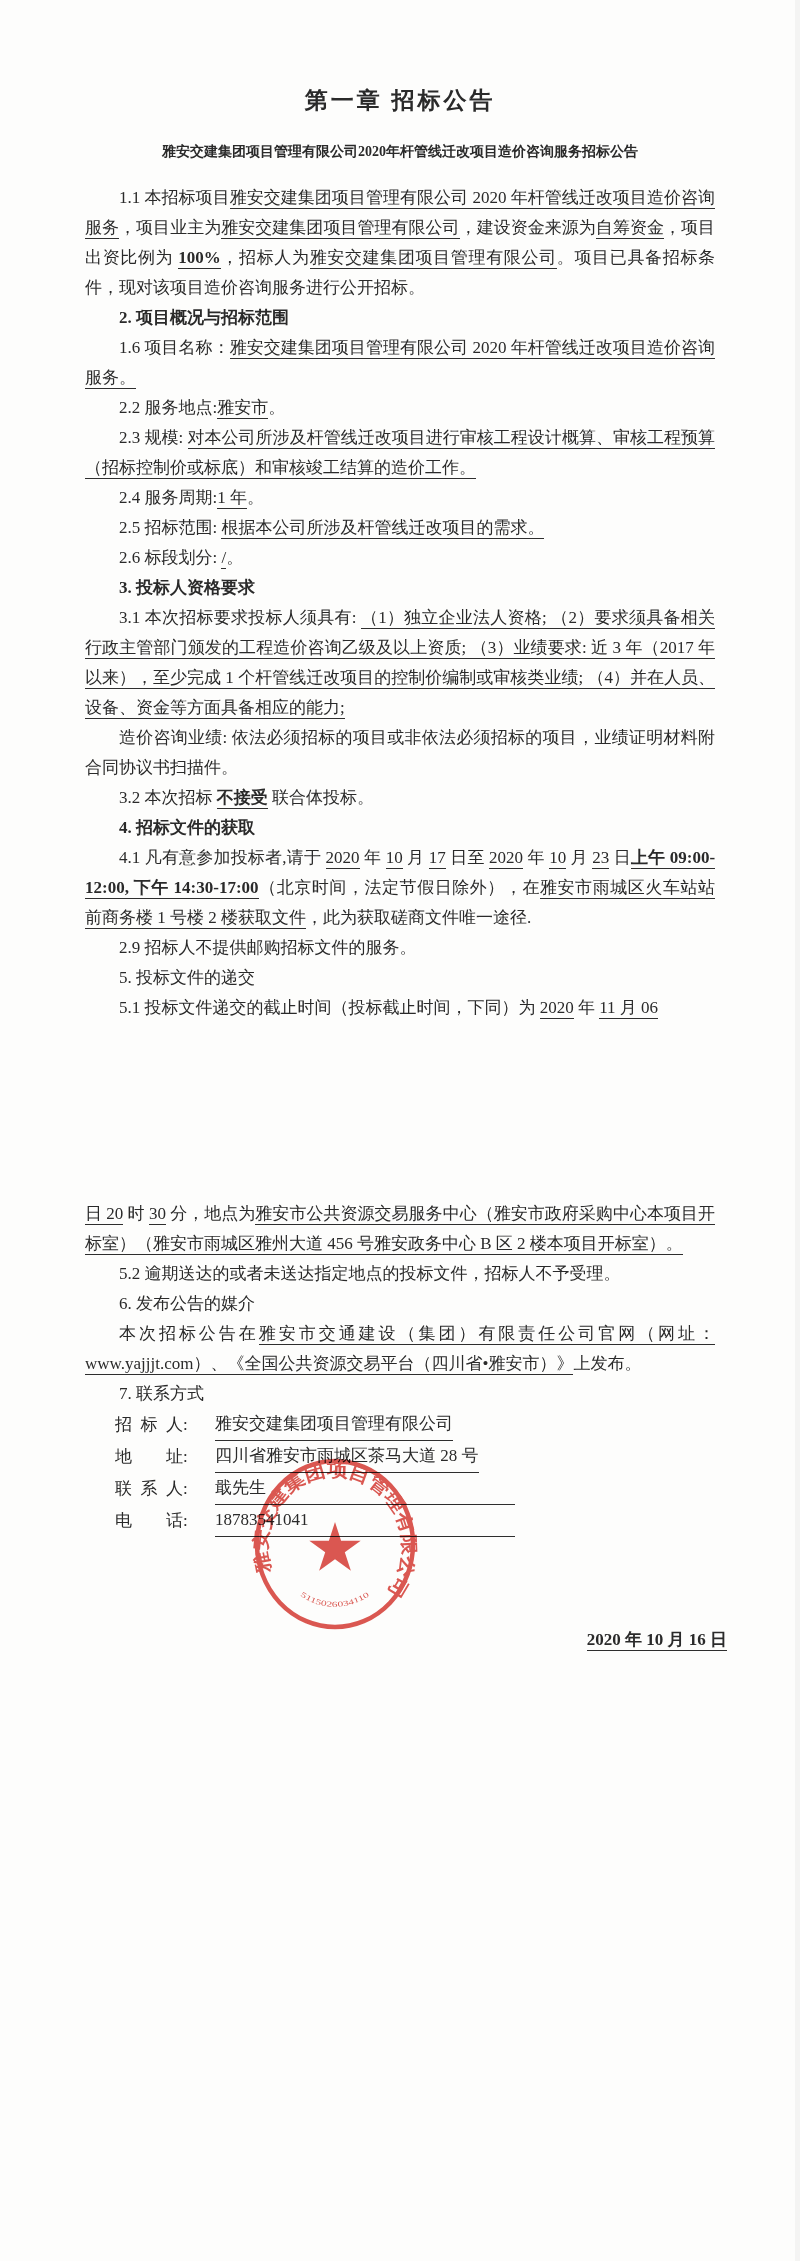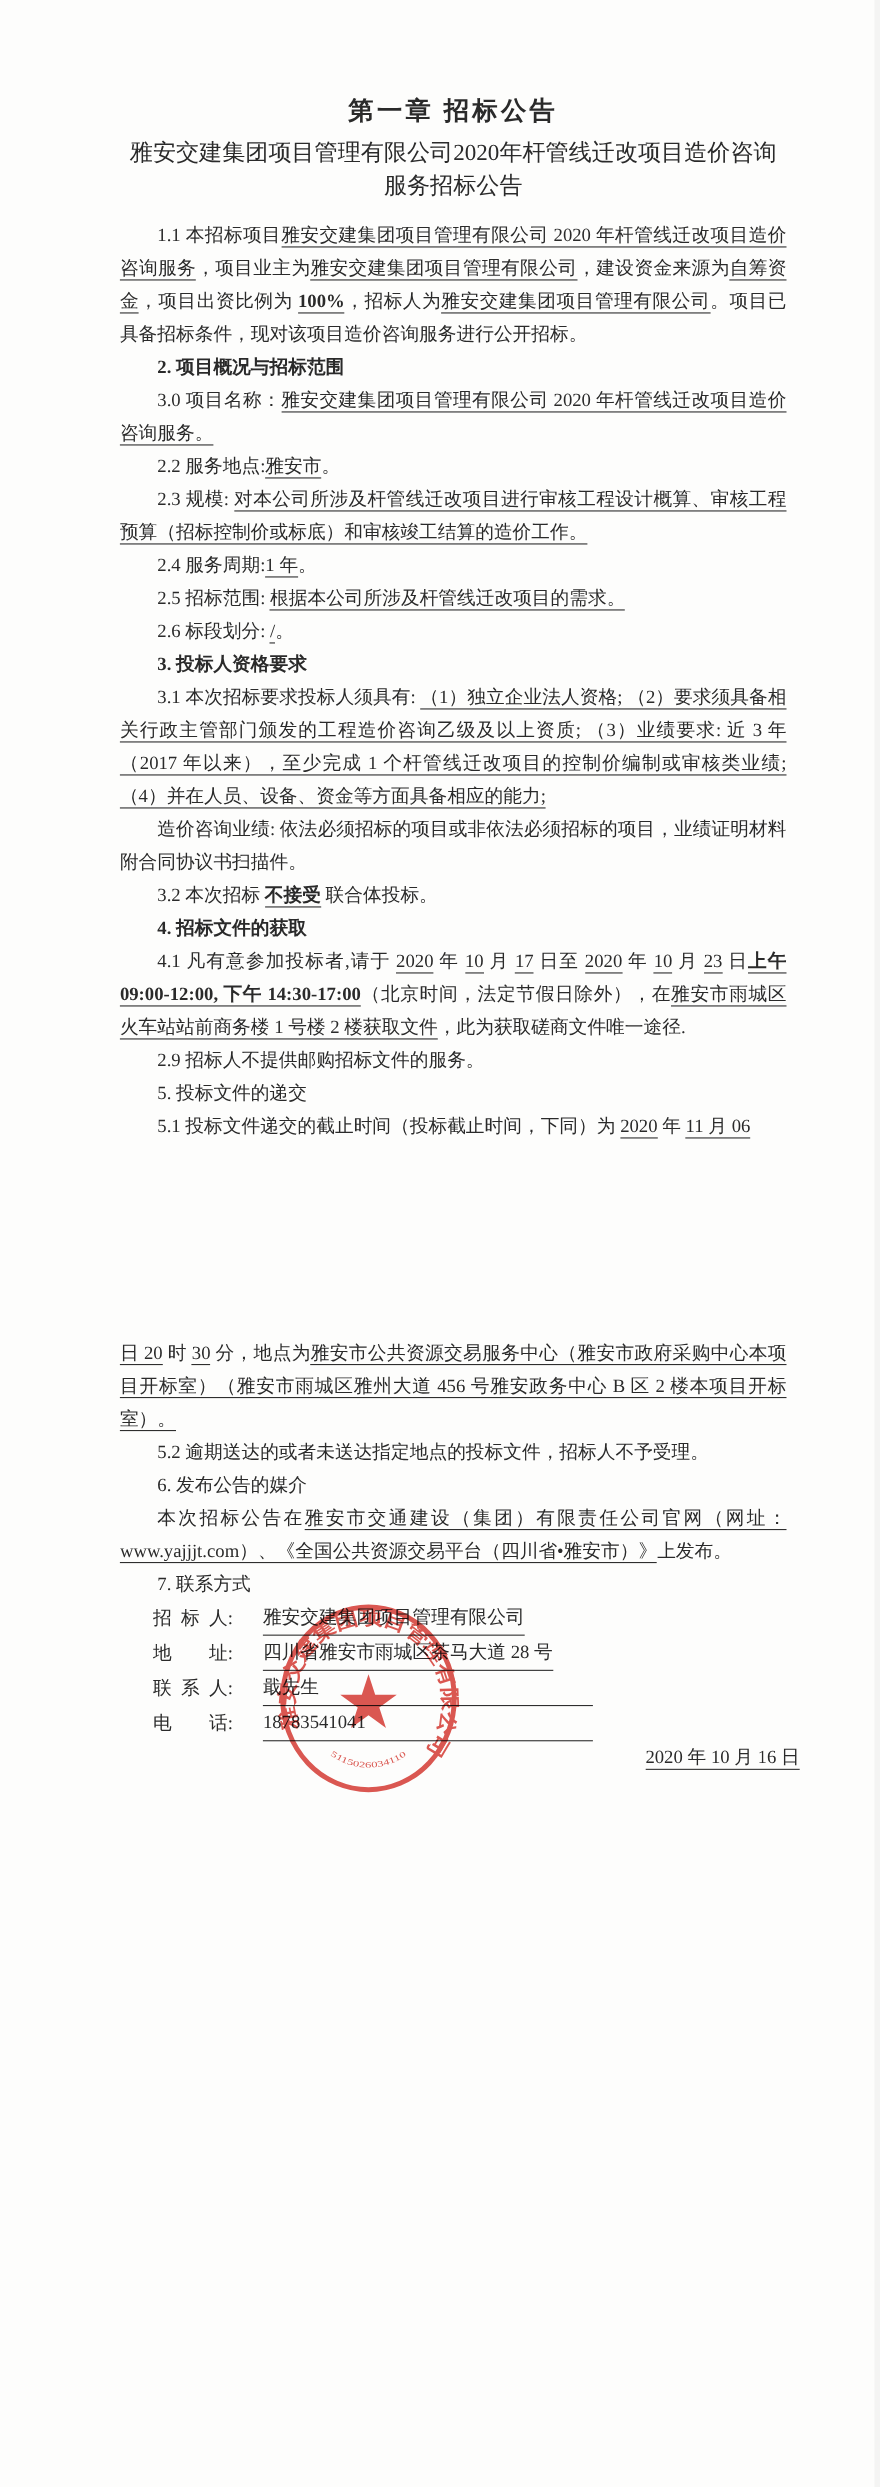--- a/index.html
+++ b/index.html
@@ -4,63 +4,63 @@
 <style>
   html,body{margin:0;padding:0;background:#ffffff;}
   .page{
     position:relative;width:800px;height:2261px;margin:0 auto;
     background:#fdfdfc;color:#2a2a2a;overflow:hidden;
     font-family:"Liberation Serif","DejaVu Serif",serif;
     font-size:17px;line-height:30px;
   }
   .scan-edge{position:absolute;right:0;top:0;width:5px;height:100%;
     background:rgba(130,130,130,.07);}
-  .doc{padding:84px 85px 0 109px;text-align:justify;}
+  .doc{padding:84px 85px 0 85px;text-align:justify;}
   .title{
     text-align:center;font-size:23px;font-weight:bold;line-height:34px;
     letter-spacing:3px;text-indent:0;
   }
   .subtitle{
-    text-align:center;font-size:21px;font-weight:normal;line-height:30px;
-    margin-top:5px;margin-bottom:16px;text-indent:0;
+    text-align:center;font-size:14px;font-weight:bold;line-height:30px;
+    margin-top:19px;margin-bottom:16px;text-indent:0;
   }
   .h{font-weight:bold;text-indent:2em;line-height:30px;}
   .h.plain{font-weight:normal;}
   p.para{margin:0;text-indent:2em;}
   p.para.noindent{text-indent:0;}
   p.para.oneline{white-space:nowrap;}
   .u{border-bottom:1px solid #2e2e2e;padding-bottom:1px;}
   .b{font-weight:bold;font-family:Liberation Serif, serif;}
   .page-gap{height:176px;}
   .contacts{margin-left:30px;}
   .crow{display:flex;align-items:center;line-height:30px;}
   .clabel{flex:none;width:100px;white-space:pre;}
   .cval{border-bottom:1px solid #2e2e2e;padding-bottom:1px;}
   .cval.tail{min-width:300px;}
-  .issue-date{text-align:right;margin-right:-12px;}
+  .issue-date{text-align:right;margin-top:88px;margin-right:-12px;font-weight:bold;}
   .seal{
     position:absolute;left:251px;top:1455px;width:168px;height:178px;
     mix-blend-mode:multiply;opacity:.92;pointer-events:none;
   }
 </style>
 </head>
 <body>
 
 <div class="page">
   <div class="scan-edge"></div>
 
   <div class="doc">
 
     <div class="title">第一章  招标公告</div>
     <div class="subtitle">雅安交建集团项目管理有限公司2020年杆管线迁改项目造价咨询服务招标公告</div>
 
     <p class="para"><span>1.1 本招标项目</span><span class="u">雅安交建集团项目管理有限公司 2020 年杆管线迁改项目造价咨询服务</span><span>，项目业主为</span><span class="u">雅安交建集团项目管理有限公司</span><span>，建设资金来源为</span><span class="u">自筹资金</span><span>，项目出资比例为 </span><span class="u b">100%</span><span>，招标人为</span><span class="u">雅安交建集团项目管理有限公司</span><span>。项目已具备招标条件，现对该项目造价咨询服务进行公开招标。</span></p>
 
     <div class="h">2.  项目概况与招标范围</div>
-    <p class="para"><span>3.0 项目名称：</span><span class="u">雅安交建集团项目管理有限公司 2020 年杆管线迁改项目造价咨询服务。</span></p>
+    <p class="para"><span>1.6 项目名称：</span><span class="u">雅安交建集团项目管理有限公司 2020 年杆管线迁改项目造价咨询服务。</span></p>
     <p class="para"><span>2.2 服务地点:</span><span class="u">雅安市</span><span>。</span></p>
     <p class="para"><span>2.3 规模: </span><span class="u">对本公司所涉及杆管线迁改项目进行审核工程设计概算、审核工程预算（招标控制价或标底）和审核竣工结算的造价工作。</span></p>
     <p class="para"><span>2.4 服务周期:</span><span class="u">1 年</span><span>。</span></p>
     <p class="para"><span>2.5 招标范围: </span><span class="u">根据本公司所涉及杆管线迁改项目的需求。</span></p>
     <p class="para"><span>2.6 标段划分: </span><span class="u">/</span><span>。</span></p>
 
     <div class="h">3.  投标人资格要求</div>
     <p class="para"><span>3.1 本次招标要求投标人须具有: </span><span class="u">（1）独立企业法人资格; （2）要求须具备相关行政主管部门颁发的工程造价咨询乙级及以上资质; （3）业绩要求: 近 3 年（2017 年以来），至少完成 1 个杆管线迁改项目的控制价编制或审核类业绩; （4）并在人员、设备、资金等方面具备相应的能力; </span></p>
     <p class="para"><span>造价咨询业绩: 依法必须招标的项目或非依法必须招标的项目，业绩证明材料附合同协议书扫描件。</span></p>
     <p class="para"><span>3.2 本次招标 </span><span class="u b">不接受</span><span> 联合体投标。</span></p>

